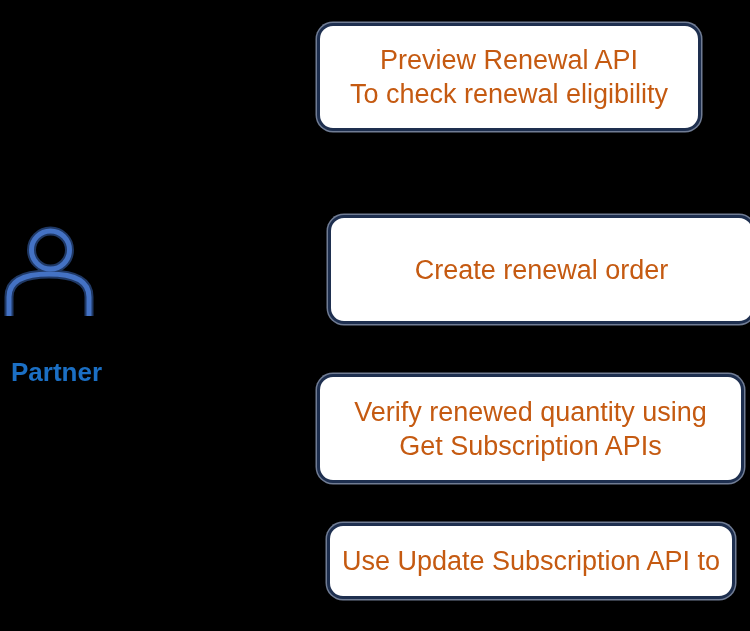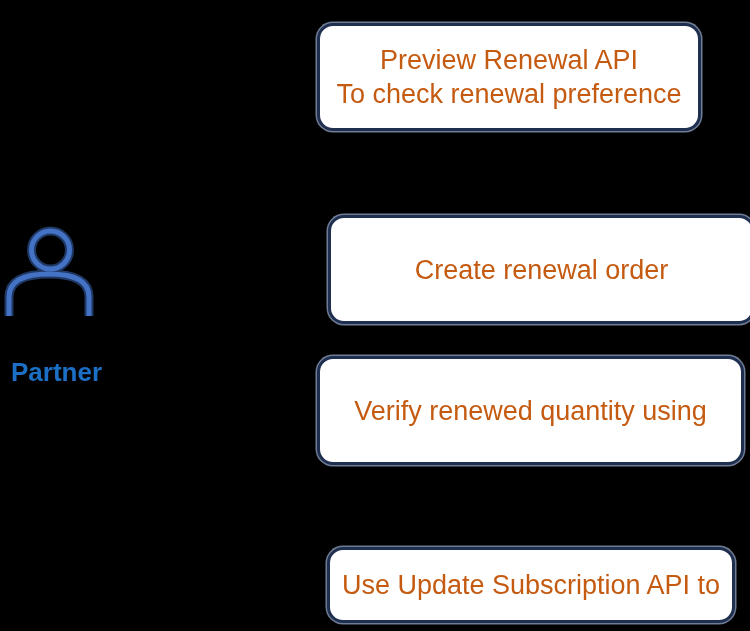--- a/index.html
+++ b/index.html
@@ -28,22 +28,22 @@
     flex-direction: column;
     justify-content: center;
     align-items: center;
     text-align: center;
     color: var(--box-text, #c55a11);
     font-size: 27px;
     line-height: 34px;
   }
   .box-1 { left: 317px; top:  23px; width: 384px; height: 108px; }
   .box-2 { left: 328px; top: 193px; width: 427px; height: 109px; margin-top: 22px; }
-  .box-3 { left: 317px; top: 356px; width: 427px; height: 109px; }
-  .box-4 { left: 327px; top: 523px; width: 408px; height: 76px; margin-top: 24px; }
+  .box-3 { left: 317px; top: 374px; width: 427px; height: 109px; }
+  .box-4 { left: 327px; top: 523px; width: 408px; height: 76px; }
 
   
   .actor {
     position: absolute;
     left: 3px;
     top: 223px;
     width: 120px;
   }
   .person-svg {
     display: block;
@@ -80,28 +80,29 @@
       <circle class="icon-outline" cx="47.5" cy="27" r="19"></circle>
       <path class="icon-outline" d="M 6 93 L 6 74 C 6 57 22 51 46 51 C 70 51 86 57 86 74 L 86 93"></path>
       <circle class="icon-main" cx="47.5" cy="27" r="19"></circle>
       <path class="icon-main" d="M 6 93 L 6 74 C 6 57 22 51 46 51 C 70 51 86 57 86 74 L 86 93"></path>
     </svg>
     <div class="actor-label">Partner</div>
   </div>
 
   <div class="step-box box-1">
     <div>Preview Renewal API</div>
-    <div>To check renewal preference</div>
+    <div>To check renewal eligibility</div>
   </div>
 
   <div class="step-box box-2">
     <div>Create renewal order</div>
   </div>
 
   <div class="step-box box-3">
     <div>Verify renewed quantity using</div>
+    <div>Get Subscription APIs</div>
   </div>
 
   <div class="step-box box-4">
     <div>Use Update Subscription API to</div>
   </div>
 
 </div>
 
 </body></html>

